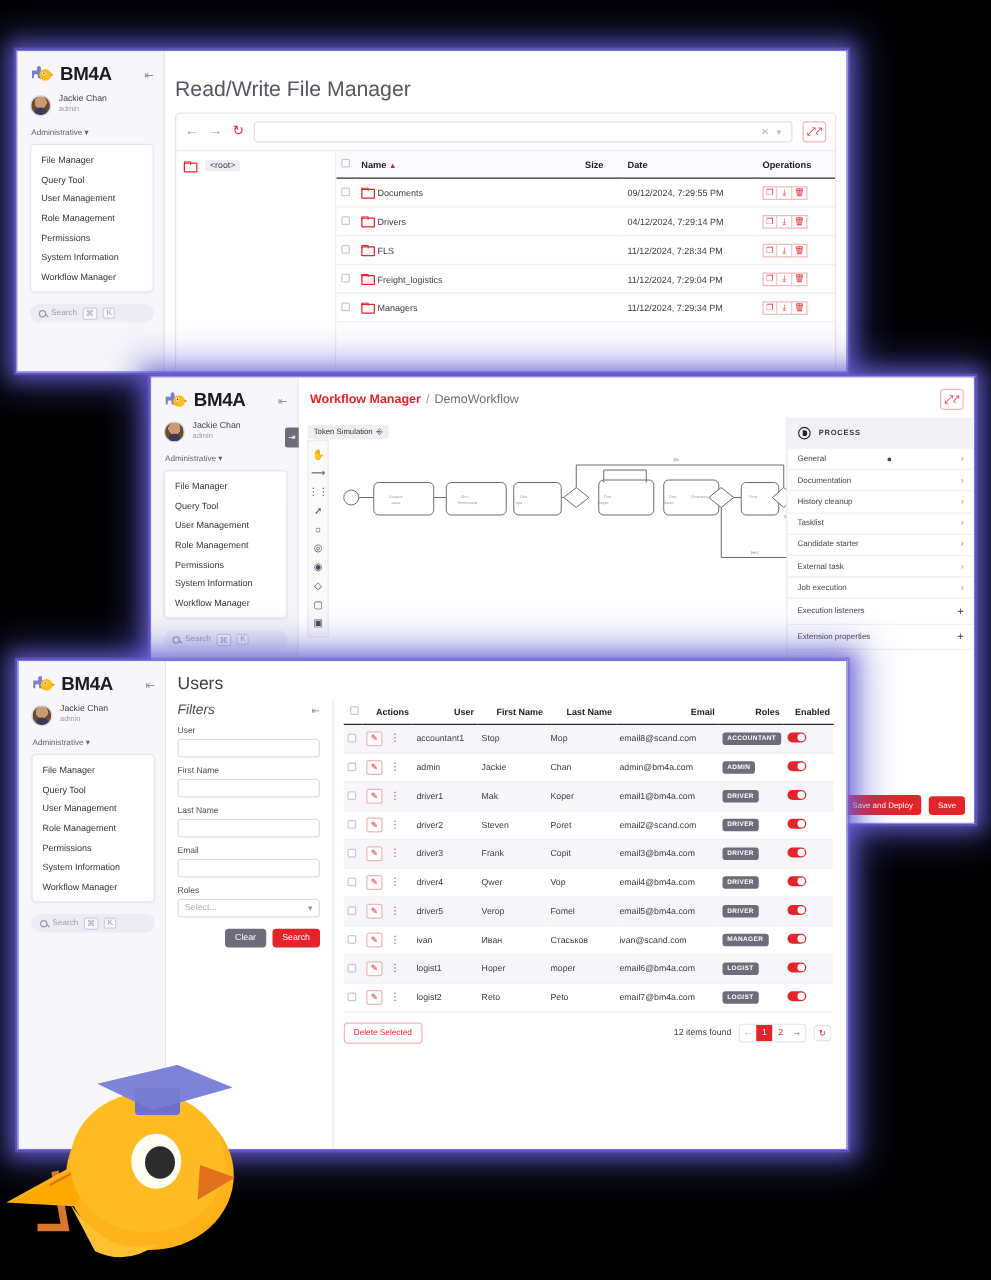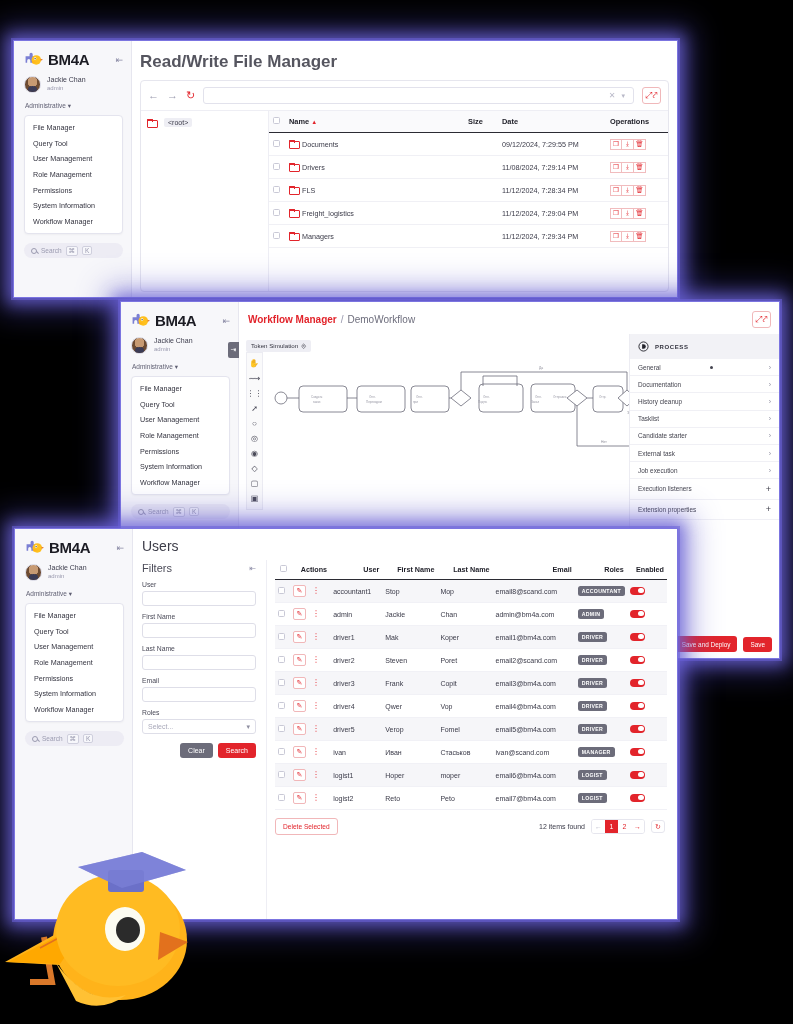--- a/index.html
+++ b/index.html
@@ -61,21 +61,21 @@
     display: flex; align-items: center; gap: 4px; padding: 0 7px; cursor: pointer;
   }
   .search-pill .mag { width: 6px; height: 6px; border: 1px solid #9b9bb0; border-radius: 50%; position: relative; flex:0 0 6px;}
   .search-pill .mag:after { content:""; position:absolute; width:3px; height:1px; background:#9b9bb0; transform: rotate(45deg); right:-2.5px; bottom:0px;}
   .search-pill span { font-size: 6.5px; color: #9b9bb0; }
   .kbd { font-size: 5px; color:#8b8ba0; border:1px solid #cfcfdd; border-radius:2px; padding:0 2px; background:#f7f7fb;}
 
   
   .main { flex: 1; min-width: 0; position: relative; background: #fff; }
 
-  .page-title { font-size: 17px; color: #55555f; font-weight: bold; padding: 11px 0 8px 8px; }
+  .page-title { font-size: 17px; color: #55555f; font-weight: normal; padding: 21px 0 8px 8px; }
 
   .panel { border:1px solid #e6e6ee; border-radius:4px; margin: 0 8px 0 8px; height: calc(100% - 44px); display:flex; flex-direction:column; }
   .fm-toolbar { display:flex; align-items:center; gap:8px; padding:6px 7px; border-bottom:1px solid #eeeef4; }
   .fm-ico { font-size: 11px; color:#9a9aae; cursor:pointer; line-height:1; }
   .fm-ico.red { color:#e2242b; }
   .fm-input { flex:1; height:17px; border:1px solid #e2e2ec; border-radius:3px; background:#fff; display:flex; align-items:center; padding:0 5px;}
   .fm-input input { border:none; outline:none; width:100%; font-size:7px; color:#333; background:transparent;}
   .fm-clear { font-size:8px; color:#b9b9c8; padding:0 3px; cursor:pointer;}
   .fm-caret { font-size:7px; color:#b9b9c8; padding:0 3px; cursor:pointer;}
   .expand-btn {
@@ -139,21 +139,21 @@
   .wf-actions { position:absolute; right:7px; bottom:8px; display:flex; gap:6px; align-items:center;}
   .btn-red { background:#e2242b; color:#fff; border:none; border-radius:3px; font-size:6.4px; padding:4px 7px; cursor:pointer; display:flex; align-items:center; gap:3px;}
   .side-tab { position:absolute; left:-11px; top:8px; width:11px; height:16px; background:#6c6c7a; color:#fff;
               font-size:7px; display:flex;align-items:center;justify-content:center; border-radius:2px 0 0 2px; cursor:pointer;}
 
   
   .users-main { display:flex; height:100%; }
   .filters { width:134px; flex:0 0 134px; border-right:1px solid #eeeef4; padding:0 10px 0 9px;}
   .users-title { font-size:14px; color:#3c3c48; padding:9px 0 6px 9px;}
   .filters-head { display:flex; align-items:center; padding:2px 0 7px 0;}
-  .filters-head .t { font-size:11px; color:#4b4b58;}
+  .filters-head .t { font-size:11px; color:#4b4b58;font-style:italic;}
   .filters-head .c { margin-left:auto; color:#8e8ea8; font-size:8px; cursor:pointer;}
   .f-label { font-size:6.8px; color:#4a4a58; margin:0 0 3px 0;}
   .f-input { width:100%; height:15px; border:1px solid #dedee8; border-radius:3px; margin-bottom:7px; background:#fff;}
   .f-input input{ border:none;outline:none;width:100%;height:100%;font-size:7px;padding:0 5px;background:transparent;color:#333;}
   .f-select { width:100%; height:15px; border:1px solid #dedee8; border-radius:3px; margin-bottom:9px;
               display:flex; align-items:center; padding:0 5px; background:#fff; cursor:pointer;}
   .f-select span { font-size:7px; color:#a9a9ba;}
   .f-select .cv { margin-left:auto; font-size:7px; color:#8e8ea0;}
   .f-btns { display:flex; gap:5px; justify-content:flex-end;}
   .btn-clear { background:#6c6c7a; color:#fff; border:none; border-radius:3px; font-size:7px; padding:4px 8px; cursor:pointer;}
@@ -290,21 +290,21 @@
                           <span class="op-btn">❐</span>
                           <span class="op-btn">⤓</span>
                           <span class="op-btn">🗑</span>
                         </span>
                       </td>
                     </tr>
                     <tr>
                       <td><span class="cb"></span></td>
                       <td><span class="folder-ico"></span><span>Drivers</span></td>
                       <td></td>
-                      <td>11/08/2024, 7:29:14 PM</td>
+                      <td>04/12/2024, 7:29:14 PM</td>
                       <td>
                         <span class="ops">
                           <span class="op-btn">❐</span>
                           <span class="op-btn">⤓</span>
                           <span class="op-btn">🗑</span>
                         </span>
                       </td>
                     </tr>
                     <tr>
                       <td><span class="cb"></span></td>

